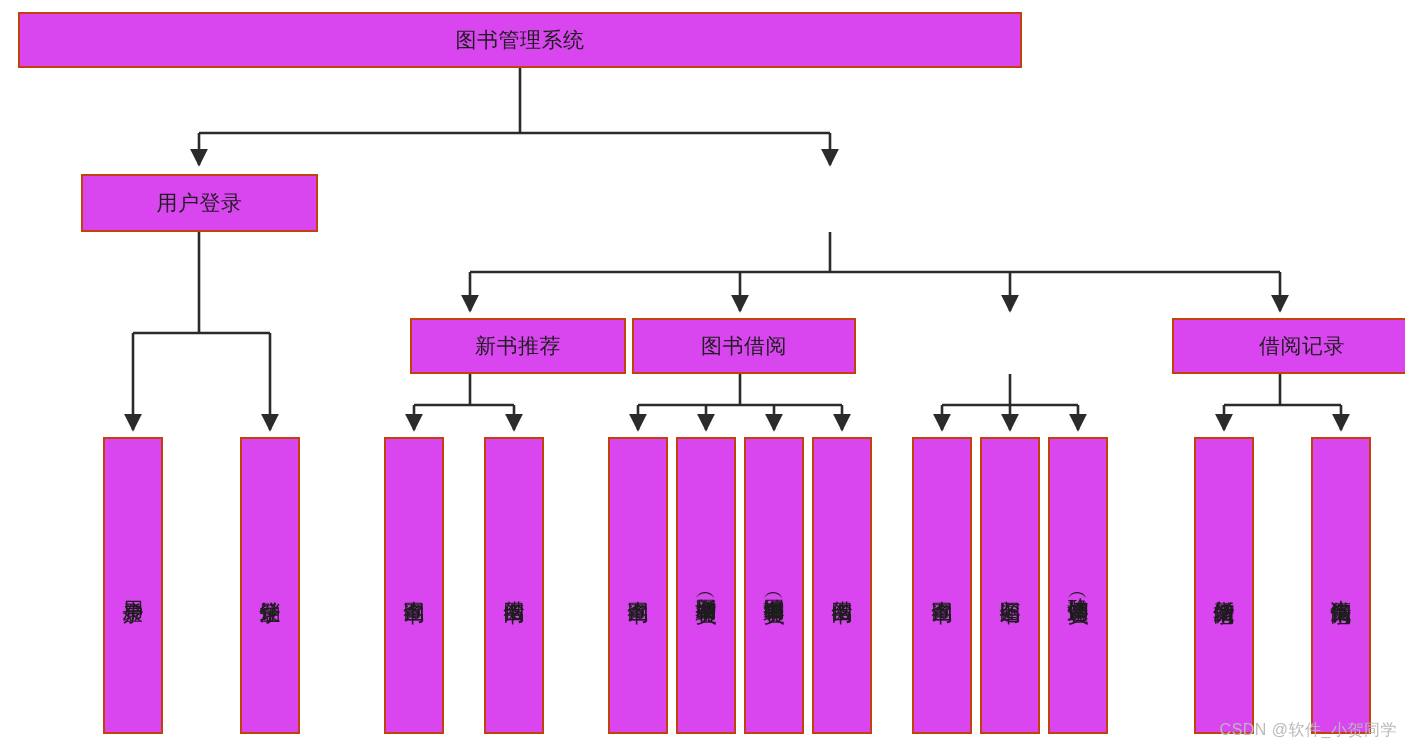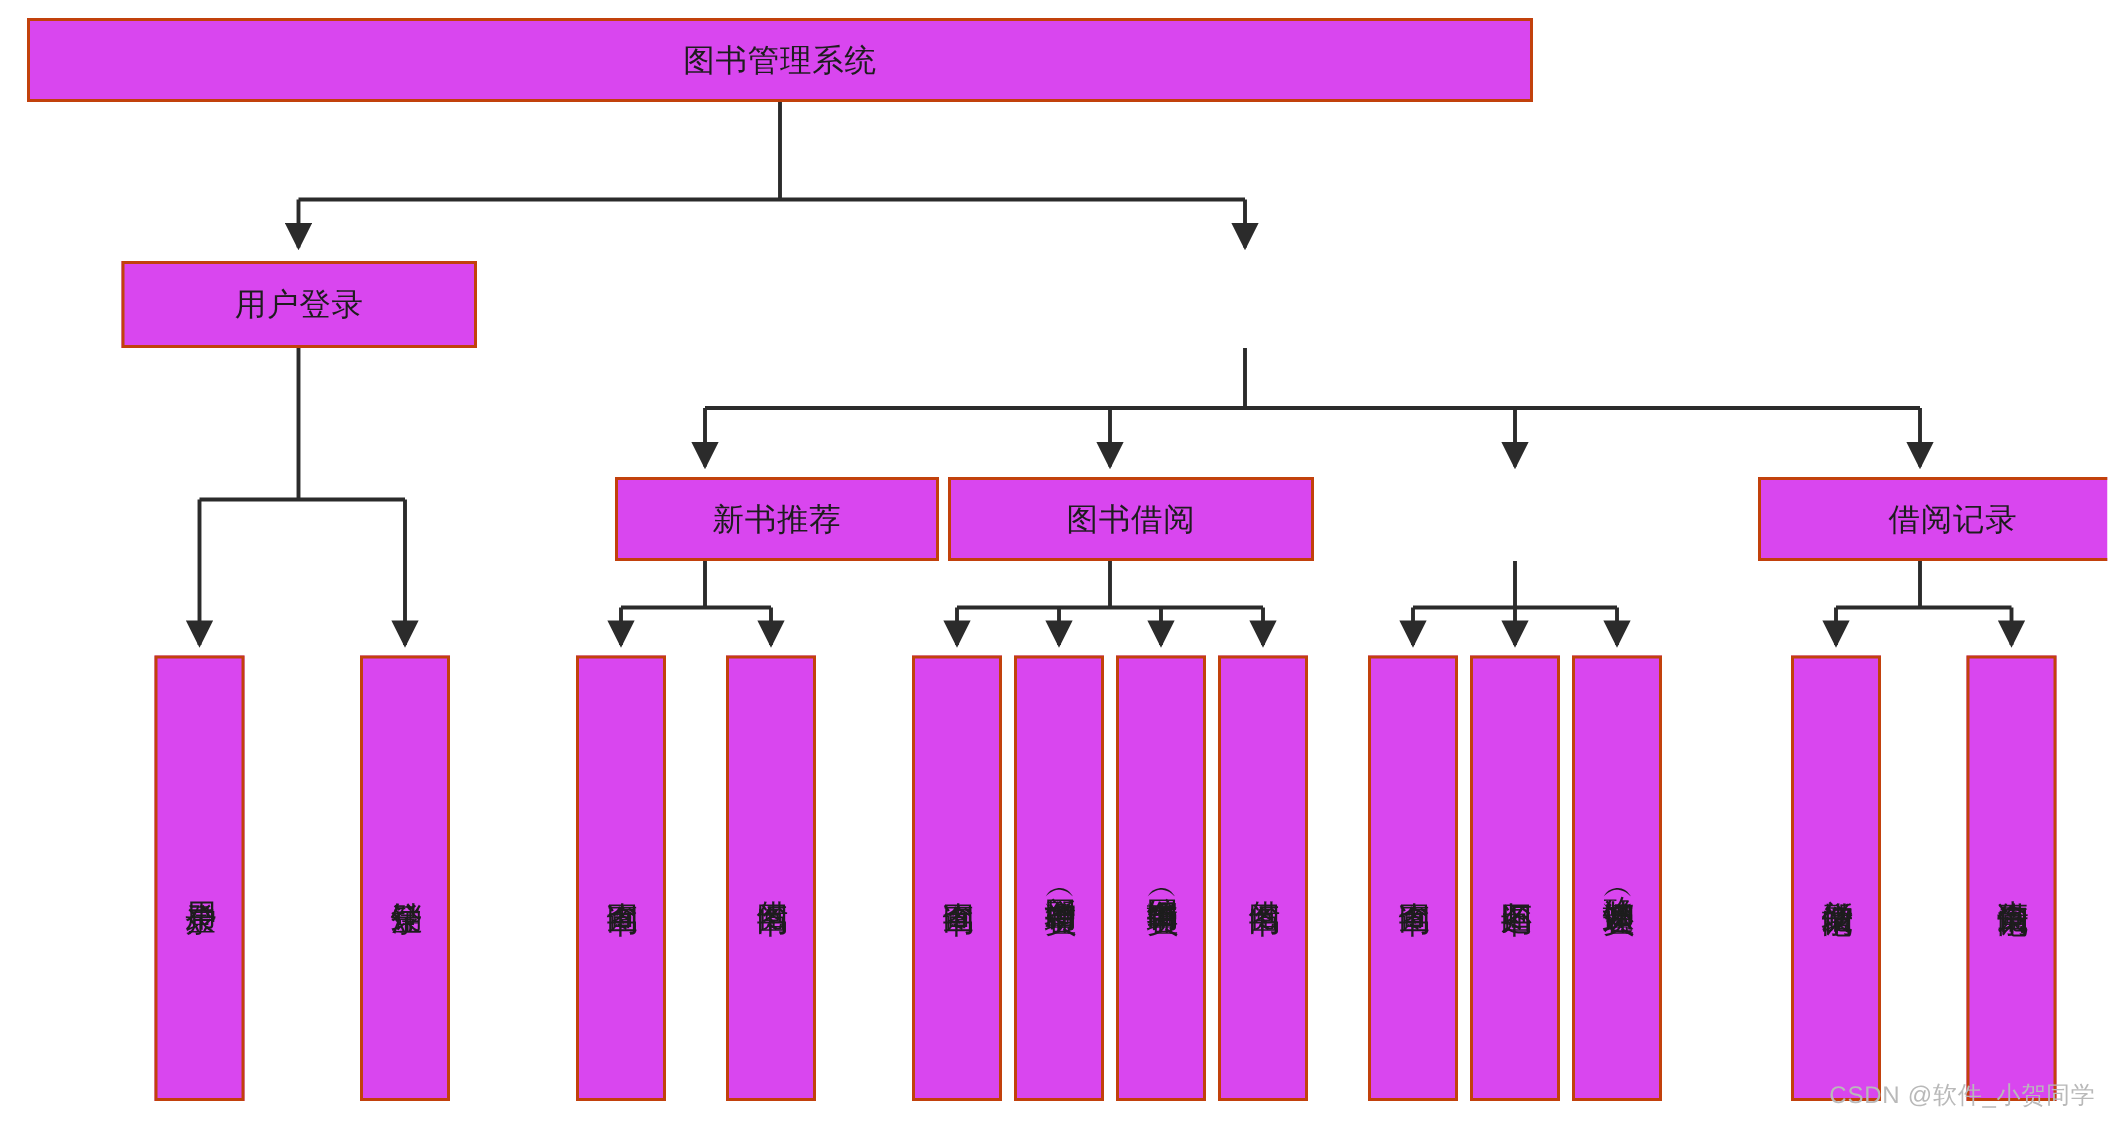--- a/index.html
+++ b/index.html
@@ -129,21 +129,21 @@
     <span class="node-label">图书管理系统</span>
   </div>
 
   <div class="node horizontal" style="left:81px; top:174px; width:237px; height:58px;">
     <span class="node-label">用户登录</span>
   </div>
 
   <div class="node horizontal" style="left:362px; top:318px; width:216px; height:56px;margin-left:48px;">
     <span class="node-label">新书推荐</span>
   </div>
-  <div class="node horizontal" style="left:632px; top:318px; width:244px; height:56px;">
+  <div class="node horizontal" style="left:632px; top:318px; width:224px; height:56px;">
     <span class="node-label">图书借阅</span>
   </div>
   <div class="node horizontal" style="left:1172px; top:318px; width:260px; height:56px;">
     <span class="node-label">借阅记录</span>
   </div>
 
   <div class="node vertical" style="left:103px; top:437px; width:60px; height:297px;">
     <span class="node-label">用户登录</span>
   </div>
   <div class="node vertical" style="left:240px; top:437px; width:60px; height:297px;">

